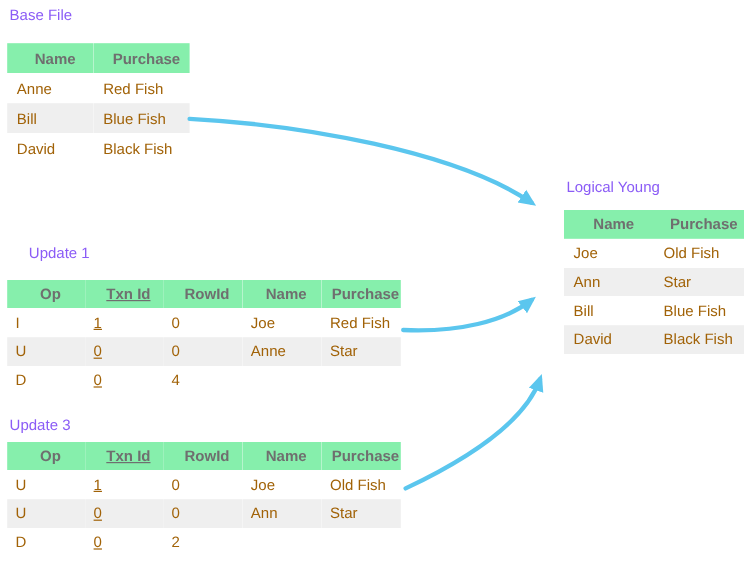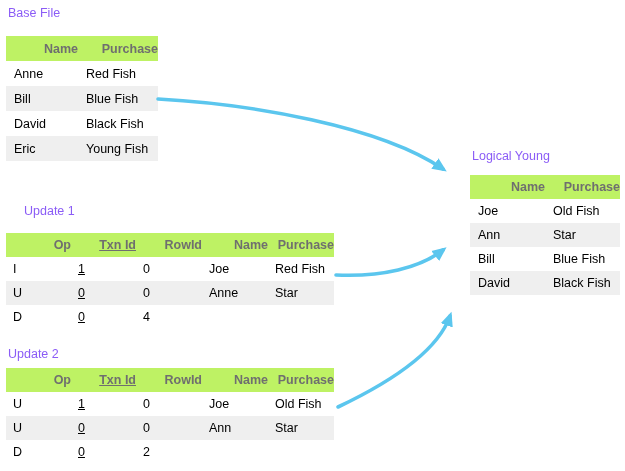--- a/index.html
+++ b/index.html
@@ -19,26 +19,26 @@
     color: #8b5cf6;
     white-space: nowrap;
   }
   table {
     position: absolute;
     border-collapse: collapse;
     table-layout: fixed;
     font-size: 12.5px;
   }
   th {
-    background: #bef264;
+    background: #86efac;
     color: #6f6f6f;
     font-weight: bold;
-    text-align: right;
-  }
-  td { color: #000000; margin-top: 15px; }
+    text-align: center;
+  }
+  td { color: #a16207; margin-top: 15px; }
   th, td {
     height: 24px;
     padding: 0 0 0 7px;
     vertical-align: middle;
     white-space: nowrap;
     overflow: hidden;
   }
   tbody tr:nth-child(even) td { background: #efefef; }
   
   #base-table { left: 6px; top: 36px; width: 152px; }
@@ -94,24 +94,20 @@
         <td>Red Fish</td>
       </tr>
       <tr>
         <td>Bill</td>
         <td>Blue Fish</td>
       </tr>
       <tr>
         <td>David</td>
         <td>Black Fish</td>
       </tr>
-      <tr>
-        <td>Eric</td>
-        <td>Young Fish</td>
-      </tr>
     </tbody>
   </table>
 
 <div class="section-title" id="update1-title">Update 1</div>
 <table id="update1-table" class="cols5">
     <thead>
       <tr>
         <th>Op</th>
         <th>Txn Id</th>
         <th>RowId</th>
@@ -137,21 +133,21 @@
       <tr>
         <td>D</td>
         <td>0</td>
         <td>4</td>
         <td></td>
         <td></td>
       </tr>
     </tbody>
   </table>
 
-<div class="section-title" id="update2-title">Update 2</div>
+<div class="section-title" id="update2-title">Update 3</div>
 <table id="update2-table" class="cols5">
     <thead>
       <tr>
         <th>Op</th>
         <th>Txn Id</th>
         <th>RowId</th>
         <th>Name</th>
         <th>Purchase</th>
       </tr>
     </thead>

